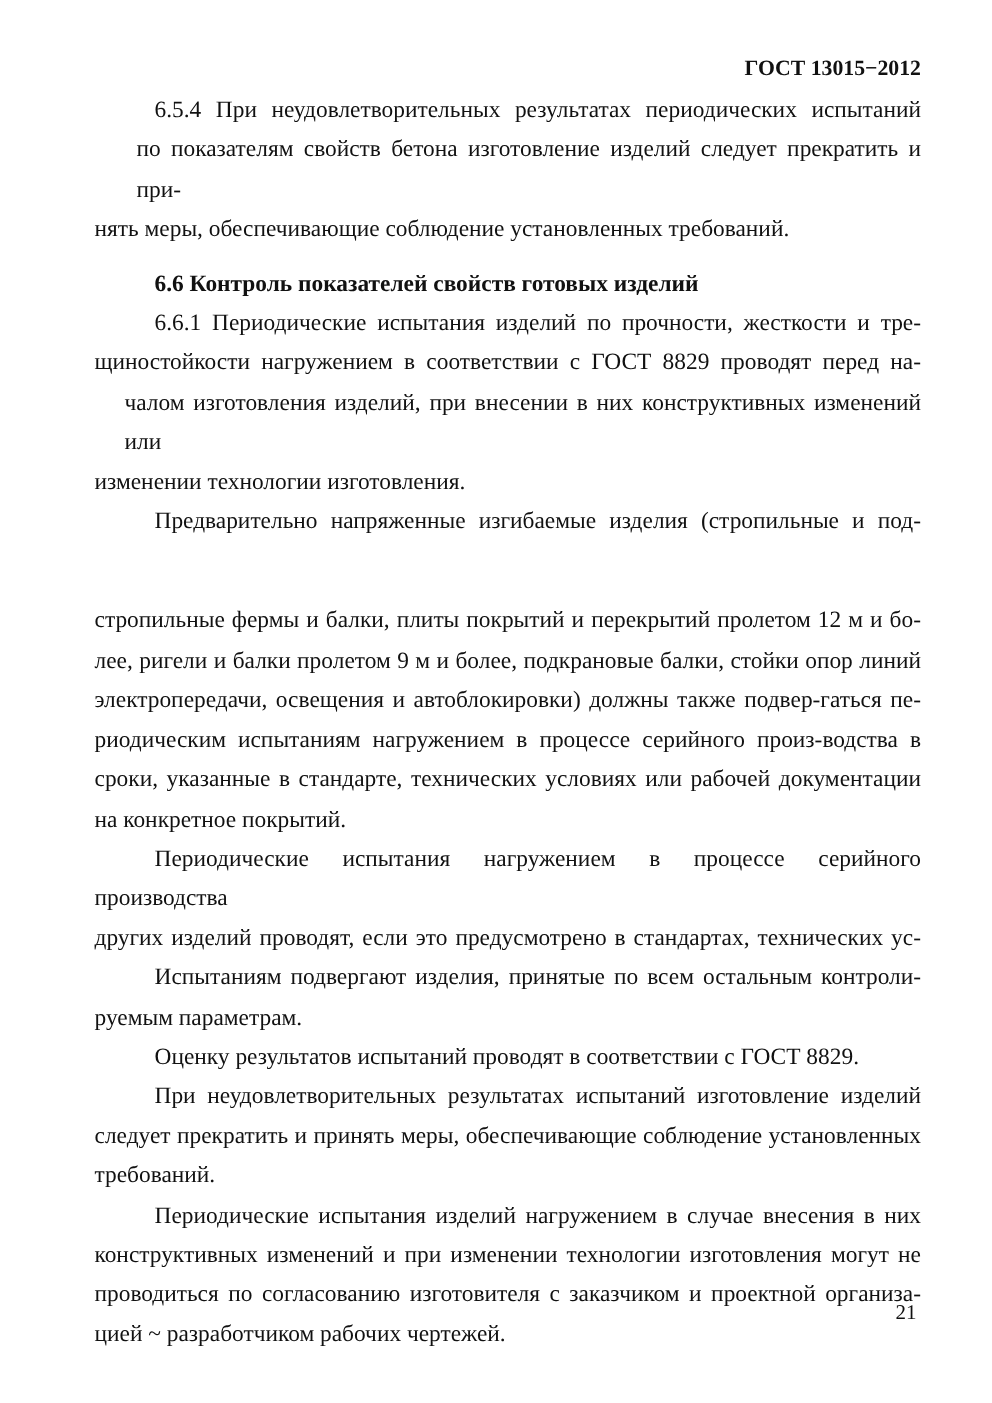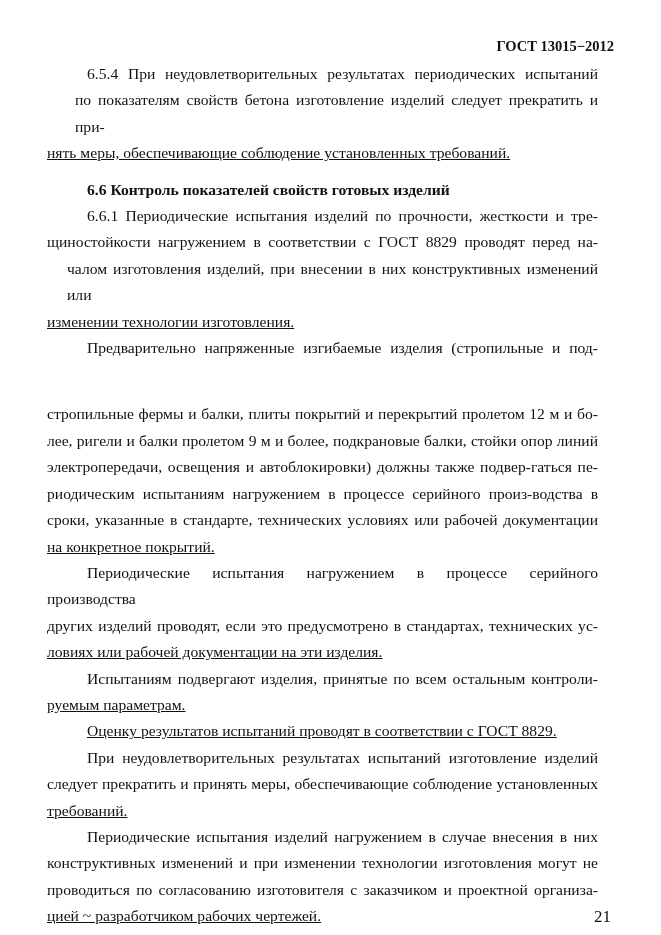--- a/index.html
+++ b/index.html
@@ -6,34 +6,34 @@
   body {
     width: 661px; height: 935px; position: relative; overflow: hidden;
     font-family: "Liberation Serif", "DejaVu Serif", serif;
     color: #111111;
   }
   .header {
     position: absolute; top: 38px; right: 47px;
     font-weight: bold; font-size: 14.5px; letter-spacing: 0;
   }
   .content {
-    position: absolute; left: 47px; top: 61px; width: 551px;
+    position: absolute; left: 63px; top: 61px; width: 551px;
     font-size: 15.6px; line-height: 26.4px;
   }
   .p {
     margin: 0; text-align: justify; text-indent: 40px;
     hyphens: manual;
   }
   .line { display: block; text-align: justify; text-align-last: justify; }
-  .line.last { text-align-last: left; text-decoration: underline; }
+  .line.last { text-align-last: left; }
   .heading {
     margin: 10px 0 0 0; font-weight: bold; text-indent: 40px; line-height: 26.4px;
   }
   .page-number {
-    position: absolute; top: 907px; right: 50px; font-size: 17px;
+    position: absolute; top: 868px; right: 50px; font-size: 14px;
   }
 </style>
 </head>
 <body>
 
 <div class="header">ГОСТ 13015−2012</div>
 
 <div class="content" id="content">
     <div class="p">
       <span class="line">6.5.4 При неудовлетворительных результатах периодических испытаний</span>
@@ -52,21 +52,20 @@
       <span class="line" style="text-indent: 0px; margin-top: 40px;">стропильные фермы и балки, плиты покрытий и перекрытий пролетом 12 м и бо-</span>
       <span class="line" style="text-indent: 0px;">лее, ригели и балки пролетом 9 м и более, подкрановые балки, стойки опор линий</span>
       <span class="line" style="text-indent: 0px;">электропередачи, освещения и автоблокировки) должны также подвер-гаться пе-</span>
       <span class="line" style="text-indent: 0px;">риодическим испытаниям нагружением  в процессе серийного произ-водства в</span>
       <span class="line" style="text-indent: 0px;">сроки, указанные в стандарте, технических условиях или рабочей документации</span>
       <span class="line last" style="text-indent: 0px;">на конкретное покрытий.</span>
     </div>
     <div class="p">
       <span class="line">Периодические испытания нагружением в процессе серийного производства</span>
       <span class="line" style="text-indent: 0px;">других изделий проводят, если это предусмотрено в стандартах, технических ус-</span>
-      <span class="line last" style="text-indent: 0px;">ловиях или рабочей документации на эти изделия.</span>
     </div>
     <div class="p">
       <span class="line">Испытаниям подвергают изделия, принятые по всем остальным контроли-</span>
       <span class="line last" style="text-indent: 0px;">руемым параметрам.</span>
     </div>
     <div class="p">
       <span class="line last">Оценку результатов испытаний проводят в соответствии с ГОСТ 8829.</span>
     </div>
     <div class="p">
       <span class="line">При неудовлетворительных результатах испытаний изготовление изделий</span>

